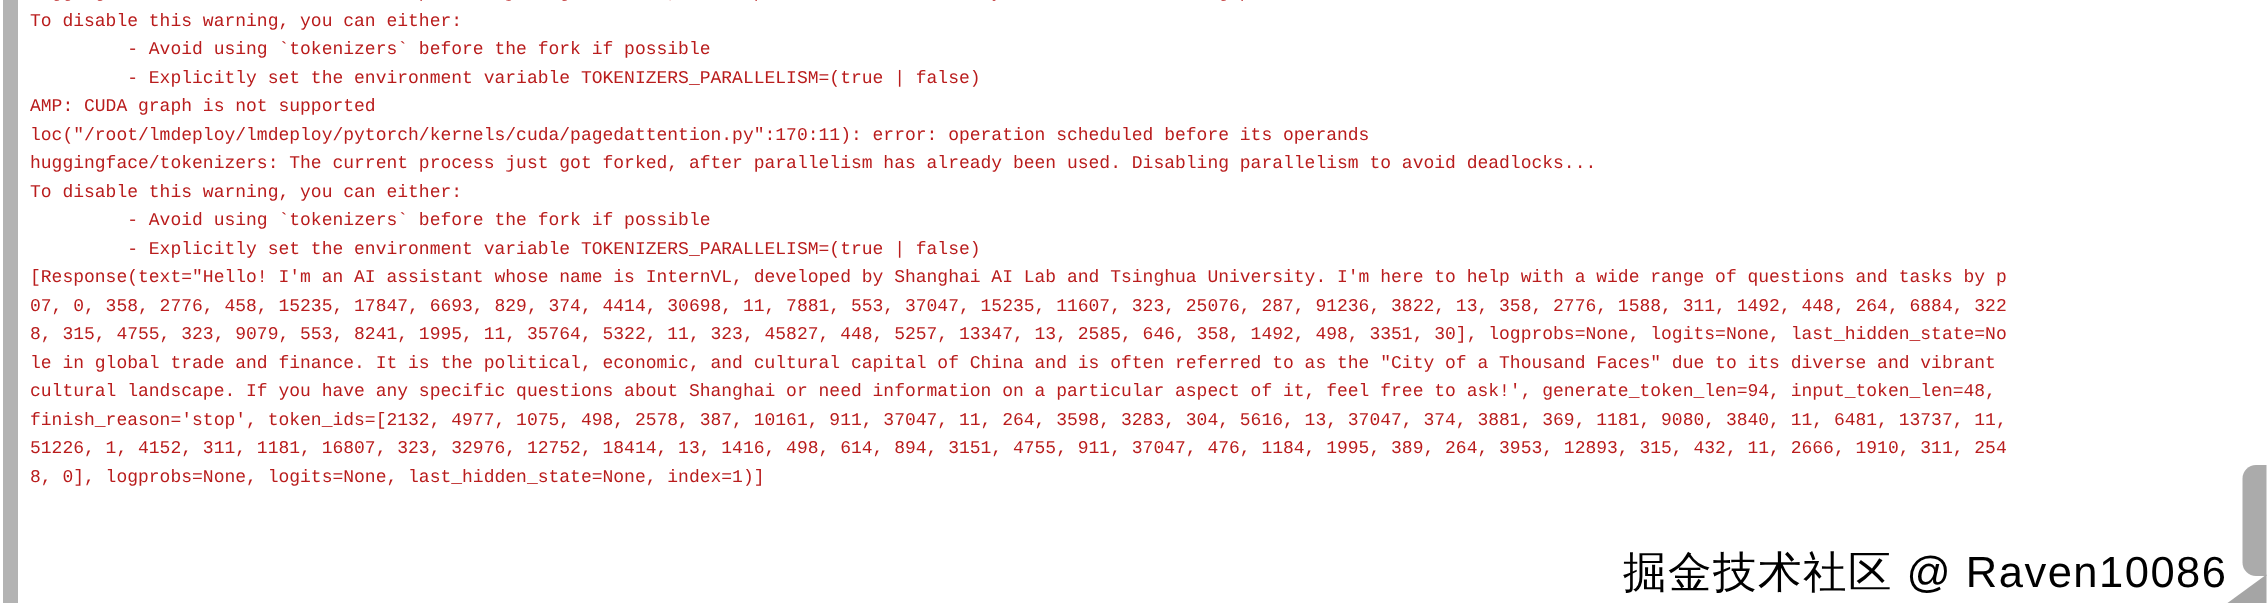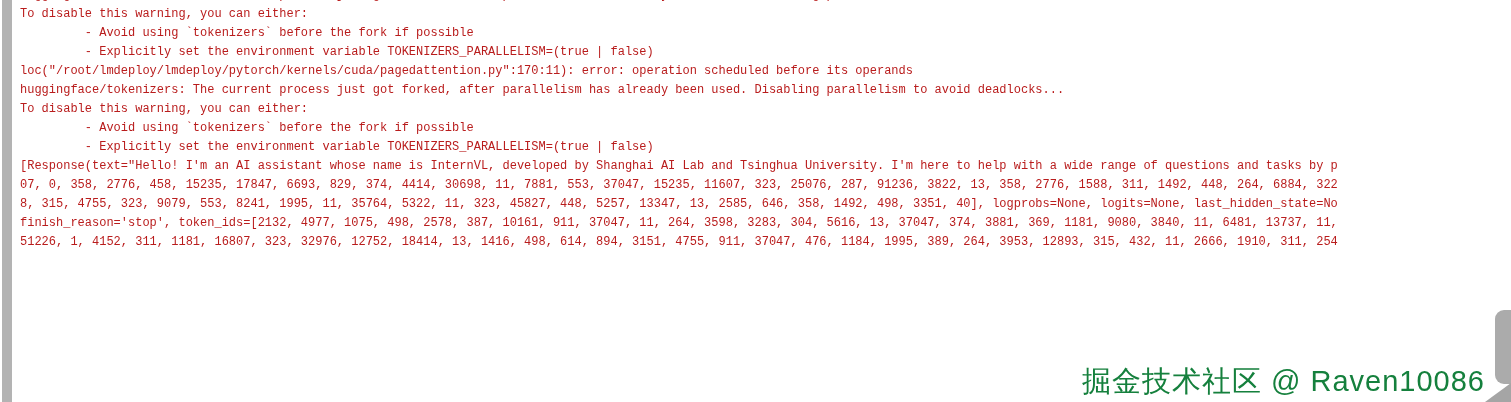--- a/index.html
+++ b/index.html
@@ -46,21 +46,21 @@
     line-height: 19px;
     color: #000000;
   }
   .watermark {
     position: absolute;
     right: 26px;
     bottom: 0px;
     font-family: "Liberation Sans", "DejaVu Sans", sans-serif;
     font-size: 29px;
     letter-spacing: 1px;
-    color: #15803d;
+    color: #000000;
     text-shadow: 2px 2px 2px rgba(255,255,255,0.95), -1px -1px 0 rgba(255,255,255,0.7);
     white-space: nowrap;
     pointer-events: none;
   }
   .scroll-thumb {
     position: absolute;
     right: 0;
     top: 310px;
     width: 16px;
     height: 74px;
@@ -82,30 +82,34 @@
 
 <div class="left-gutter"></div>
 
 <div class="terminal">
   <div class="lines-wrap">
     <div class="t-line">huggingface/tokenizers: The current process just got forked, after parallelism has already been used. Disabling parallelism to avoid deadlocks...</div>
 
   <div class="t-line">To disable this warning, you can either:</div>
       <div class="t-line">         - Avoid using `tokenizers` before the fork if possible</div>
       <div class="t-line">         - Explicitly set the environment variable TOKENIZERS_PARALLELISM=(true | false)</div>
+      <div class="t-line">AMP: CUDA graph is not supported</div>
       <div class="t-line">loc("/root/lmdeploy/lmdeploy/pytorch/kernels/cuda/pagedattention.py":170:11): error: operation scheduled before its operands</div>
       <div class="t-line">huggingface/tokenizers: The current process just got forked, after parallelism has already been used. Disabling parallelism to avoid deadlocks...</div>
       <div class="t-line">To disable this warning, you can either:</div>
       <div class="t-line">         - Avoid using `tokenizers` before the fork if possible</div>
       <div class="t-line">         - Explicitly set the environment variable TOKENIZERS_PARALLELISM=(true | false)</div>
       <div class="t-line">[Response(text="Hello! I'm an AI assistant whose name is InternVL, developed by Shanghai AI Lab and Tsinghua University. I'm here to help with a wide range of questions and tasks by p</div>
       <div class="t-line">07, 0, 358, 2776, 458, 15235, 17847, 6693, 829, 374, 4414, 30698, 11, 7881, 553, 37047, 15235, 11607, 323, 25076, 287, 91236, 3822, 13, 358, 2776, 1588, 311, 1492, 448, 264, 6884, 322</div>
-      <div class="t-line">8, 315, 4755, 323, 9079, 553, 8241, 1995, 11, 35764, 5322, 11, 323, 45827, 448, 5257, 13347, 13, 2585, 646, 358, 1492, 498, 3351, 40], logprobs=None, logits=None, last_hidden_state=No</div>
+      <div class="t-line">8, 315, 4755, 323, 9079, 553, 8241, 1995, 11, 35764, 5322, 11, 323, 45827, 448, 5257, 13347, 13, 2585, 646, 358, 1492, 498, 3351, 30], logprobs=None, logits=None, last_hidden_state=No</div>
+      <div class="t-line">le in global trade and finance. It is the political, economic, and cultural capital of China and is often referred to as the "City of a Thousand Faces" due to its diverse and vibrant</div>
+      <div class="t-line">cultural landscape. If you have any specific questions about Shanghai or need information on a particular aspect of it, feel free to ask!', generate_token_len=94, input_token_len=48,</div>
       <div class="t-line">finish_reason='stop', token_ids=[2132, 4977, 1075, 498, 2578, 387, 10161, 911, 37047, 11, 264, 3598, 3283, 304, 5616, 13, 37047, 374, 3881, 369, 1181, 9080, 3840, 11, 6481, 13737, 11,</div>
       <div class="t-line">51226, 1, 4152, 311, 1181, 16807, 323, 32976, 12752, 18414, 13, 1416, 498, 614, 894, 3151, 4755, 911, 37047, 476, 1184, 1995, 389, 264, 3953, 12893, 315, 432, 11, 2666, 1910, 311, 254</div>
+      <div class="t-line">8, 0], logprobs=None, logits=None, last_hidden_state=None, index=1)]</div>
     </div>
   <div class="prompt-line">
     
   </div>
 </div>
 
 <div class="watermark">掘金技术社区 @ Raven10086</div>
 
 <div class="scroll-thumb"></div>
 <div class="corner-triangle"></div>

